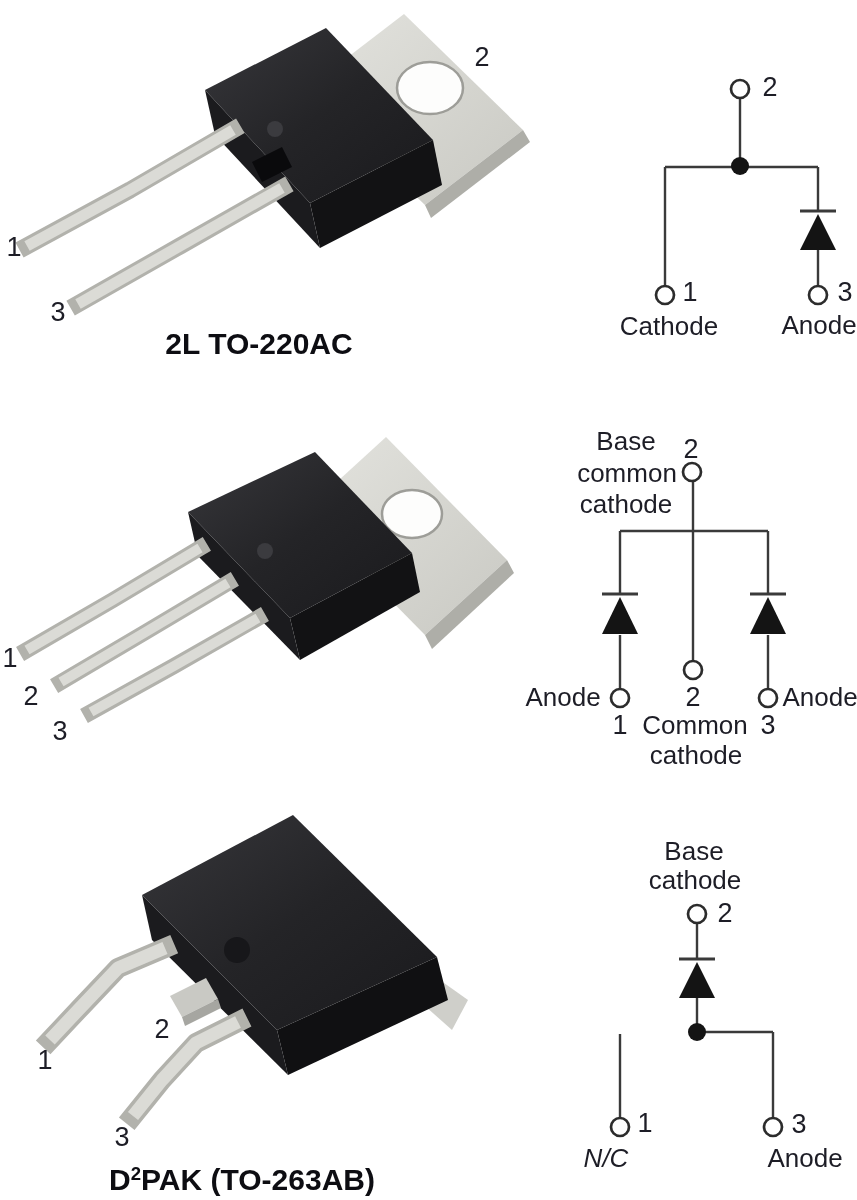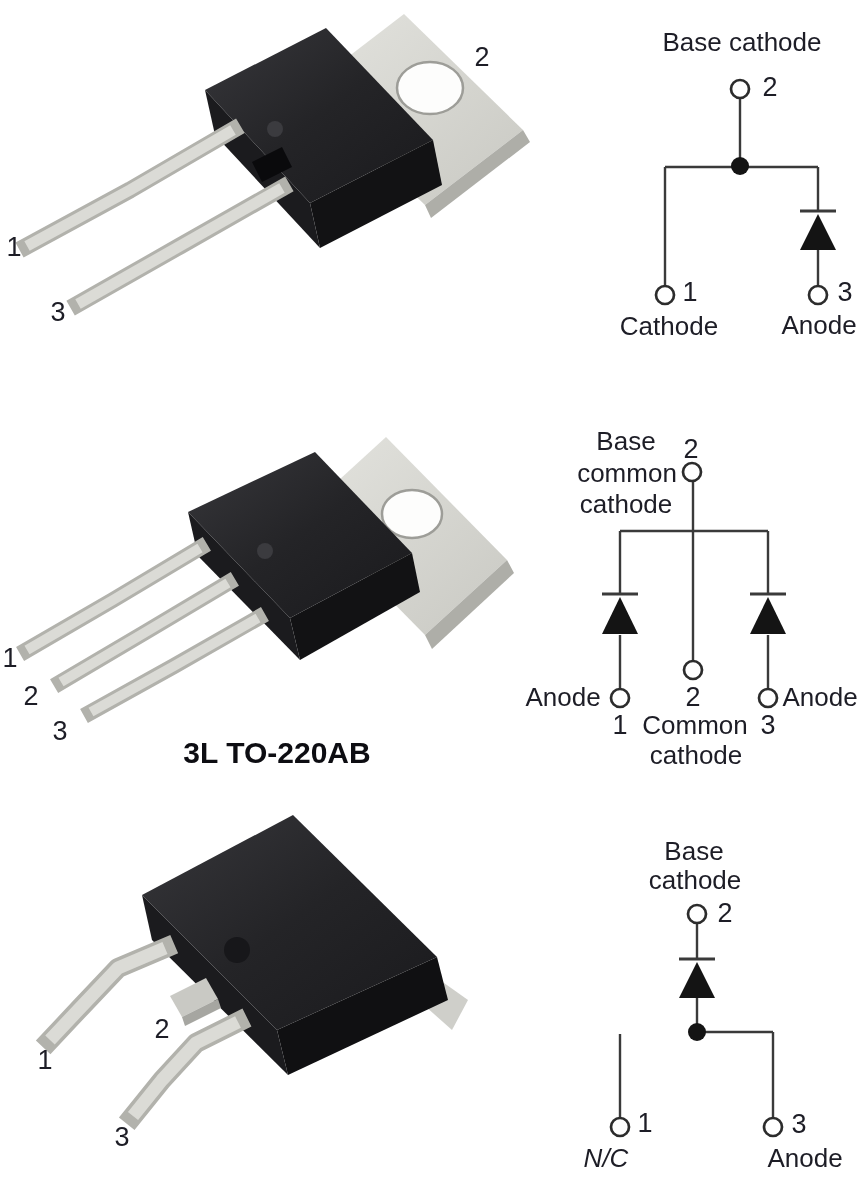--- a/index.html
+++ b/index.html
@@ -164,31 +164,31 @@
       <circle cx="697" cy="1032" r="9" fill="#141414" stroke="none"></circle>
       <circle cx="697" cy="914" r="9" fill="#ffffff" stroke="#2c2c2c" stroke-width="2.7"></circle>
       <circle cx="620" cy="1127" r="9" fill="#ffffff" stroke="#2c2c2c" stroke-width="2.7"></circle>
       <circle cx="773" cy="1127" r="9" fill="#ffffff" stroke="#2c2c2c" stroke-width="2.7"></circle>
     </g>
   </svg>
 
   <span class="lbl num" style="left:14px;  top:247px;">1</span>
   <span class="lbl num" style="left:482px; top:57px;">2</span>
   <span class="lbl num" style="left:58px;  top:312px;">3</span>
+  <span class="caption" style="left:259px; top:344px;">2L TO-220AC</span>
 
   <span class="lbl num" style="left:10px;  top:658px;">1</span>
   <span class="lbl num" style="left:31px;  top:696px;">2</span>
   <span class="lbl num" style="left:60px;  top:731px;">3</span>
-  <span class="caption" style="left:277px; top:753px;">3L TO-220AB</span>
 
   <span class="lbl num" style="left:45px;  top:1060px;">1</span>
   <span class="lbl num" style="left:162px; top:1029px;">2</span>
   <span class="lbl num" style="left:122px; top:1137px;">3</span>
-
-  <span class="lbl" style="left:742px; top:42px;">Base cathode</span>
+  <span class="caption" style="left:242px; top:1180px;"><span>D</span><sup>2</sup><span>PAK (TO-263AB)</span></span>
+
   <span class="lbl num" style="left:770px; top:87px;">2</span>
   <span class="lbl num" style="left:690px; top:292px;">1</span>
   <span class="lbl" style="left:669px; top:326px;">Cathode</span>
   <span class="lbl num" style="left:845px; top:292px;">3</span>
   <span class="lbl" style="left:819px; top:325px;">Anode</span>
 
   <span class="lbl" style="left:626px; top:441px;">Base</span>
   <span class="lbl" style="left:627px; top:473px;">common</span>
   <span class="lbl" style="left:626px; top:504px;">cathode</span>
   <span class="lbl num" style="left:691px; top:449px;">2</span>

